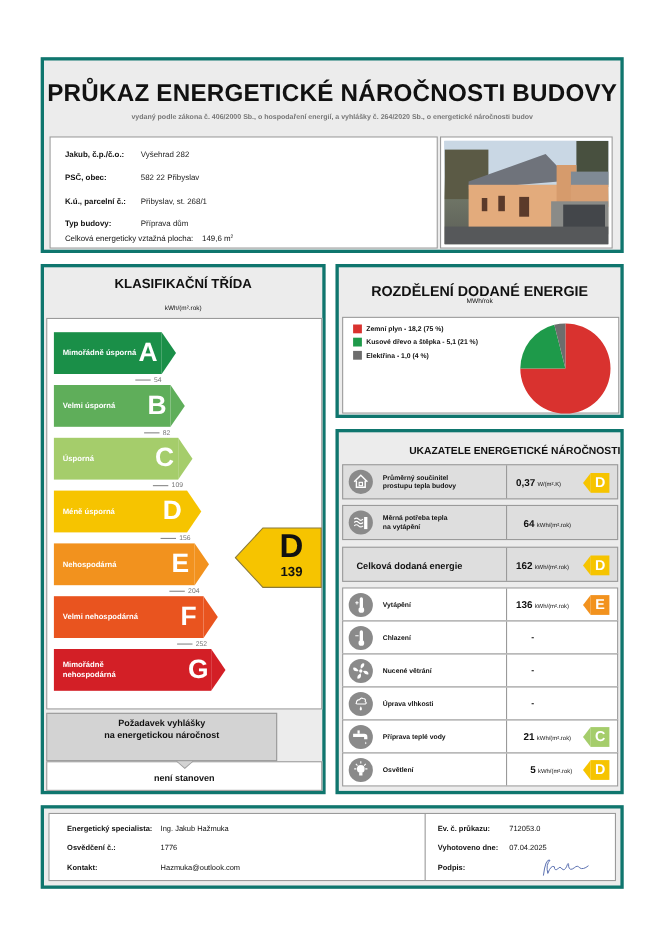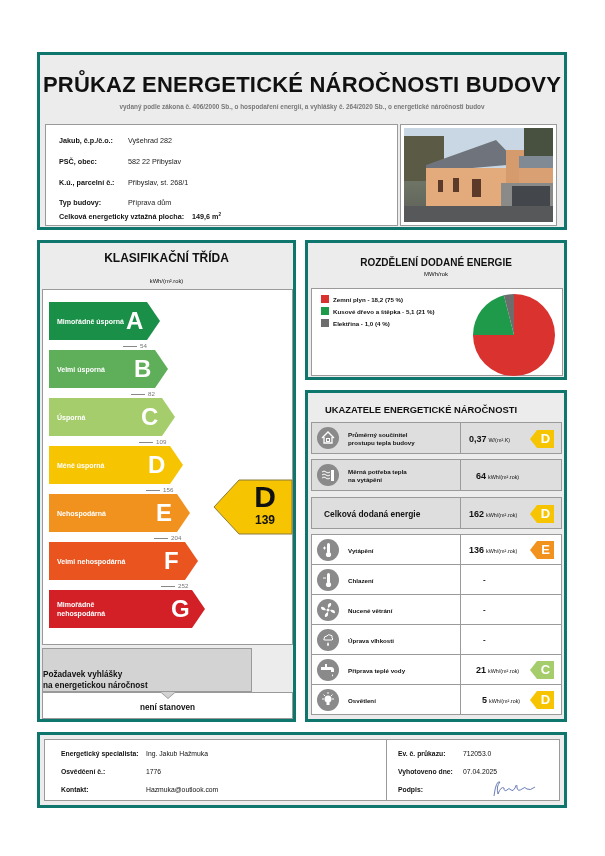--- a/index.html
+++ b/index.html
@@ -30,38 +30,38 @@
   .band .body { position: absolute; left: 0; top: 0; height: 38px; }
   .band .tip { position: absolute; top: 0; width: 0; height: 0; border-top: 19px solid transparent; border-bottom: 19px solid transparent; border-left: 13px solid; }
   .band .name { position: absolute; left: 8px; top: 0; height: 38px; display: flex; align-items: center; font-size: 7px; line-height: 9px; width: 70px; }
   .band .letter { position: absolute; top: 2px; font-size: 24px; line-height: 34px; }
   .threshold { position: absolute; font-size: 6.2px; color: #777; }
   .threshold .arr { display: inline-block; width: 14px; border-top: 1px solid #888; vertical-align: middle; margin-right: 3px; position: relative; }
   #current-class { position: absolute; left: 170px; top: 189px; width: 80px; height: 56px; }
   #current-class svg { position: absolute; left: 0; top: 0; }
   #current-class .cl { position: absolute; left: 28px; top: 1px; width: 48px; text-align: center; font-size: 30px; font-weight: bold; line-height: 34px; }
   #current-class .cv { position: absolute; left: 28px; top: 34px; width: 48px; text-align: center; font-size: 12px; font-weight: bold; }
-  #req-head { position: absolute; left: 2px; top: 405px; width: 210px; height: 44px; background: #d3d3d3; border: 1px solid #9a9a9a; font-size: 8.2px; font-weight: bold; padding-top: 20px; line-height: 11px; }
+  #req-head { position: absolute; left: 2px; top: 405px; width: 210px; height: 44px; background: #d3d3d3; border: 1px solid #9a9a9a; text-align: center; font-size: 8.2px; font-weight: bold; padding-top: 3px; line-height: 11px; }
   #req-box { left: 2px; top: 449px; width: 251px; height: 27px; }
   #req-box .notch { position: absolute; left: 117px; top: -1px; width: 0; height: 0; border-left: 8px solid transparent; border-right: 8px solid transparent; border-top: 7px solid #9a9a9a; }
   #req-box .notch2 { position: absolute; left: 118px; top: -1px; width: 0; height: 0; border-left: 7px solid transparent; border-right: 7px solid transparent; border-top: 6px solid #d3d3d3; }
   #req-box .val { position: absolute; top: 10px; width: 100%; text-align: center; font-size: 8.2px; font-weight: bold; }
 
   
   #dist-panel { left: 305px; top: 240px; width: 262px; height: 140px; }
-  #dist-panel .t { position: absolute; top: 14px; width: 100%; text-align: center; font-size: 10px; font-weight: bold; }
+  #dist-panel .t { position: absolute; top: 14px; width: 100%; text-align: center; font-size: 13px; font-weight: bold; }
   #dist-panel .u { position: absolute; top: 28px; width: 100%; text-align: center; font-size: 6px; }
   #dist-box { left: 3px; top: 45px; width: 252px; height: 88px; }
   .legend-item { position: absolute; left: 9px; font-size: 6.2px; font-weight: bold; display: flex; align-items: center; }
   .legend-item .sw { width: 8px; height: 8px; margin-right: 4px; }
   #pie { position: absolute; left: 160px; top: 4px; }
 
   
   #ind-panel { left: 305px; top: 390px; width: 262px; height: 332px; }
-  #ind-panel .t { position: absolute; top: 11px; width: 100%; text-align: left; font-size: 9.4px; font-weight: bold; padding-left: 17px; }
+  #ind-panel .t { position: absolute; top: 11px; width: 100%; text-align: right; font-size: 9.4px; font-weight: bold; padding-left: 17px; }
   .ind-row { position: absolute; left: 3px; width: 251px; border: 1px solid #9a9a9a; background: #fff; }
   .ind-row.shaded { background: #dedede; }
   .ind-row .divider { position: absolute; left: 148px; top: 0; bottom: 0; border-left: 1px solid #9a9a9a; }
   .ind-row .ic { position: absolute; left: 5px; width: 22px; height: 22px; border-radius: 50%; background: #8a8a8a; }
   .ind-row .ic svg { position: absolute; left: 0; top: 0; }
   .ind-row .lbl { position: absolute; left: 36px; font-size: 6.2px; font-weight: bold; line-height: 8px; }
   .ind-row .lbl.big { left: 12px; font-size: 8.4px; text-align: center; }
   .ind-row .val { position: absolute; font-size: 9px; font-weight: bold; }
   .ind-row .val small { font-size: 5.4px; font-weight: normal; margin-left: 2px; }
   .ind-row .dash { position: absolute; left: 171px; font-size: 8px; font-weight: bold; }
@@ -94,21 +94,21 @@
       <span class="val">582 22 Přibyslav</span>
     </div>
     <div class="info-row" style="top:53px">
       <span class="lbl">K.ú., parcelní č.:</span>
       <span class="val">Přibyslav, st. 268/1</span>
     </div>
     <div class="info-row" style="top:73px">
       <span class="lbl">Typ budovy:</span>
       <span class="val">Příprava dům</span>
     </div>
-    <div class="info-row" style="top:87px;font-weight:bold">
+    <div class="info-row" style="top:87px;font-weight:normal">
       <span style="margin-right:8px">Celková energeticky vztažná plocha:</span>
       <span><span>149,6 m</span><sup style="font-size:4.5px">2</sup></span>
     </div>
   </div>
 
   <div id="photo-box" class="inner">
     <div id="photo">
       <svg width="151" height="96" viewBox="0 0 151 96">
         <rect x="0" y="0" width="151" height="40" fill="#c9d7e4"></rect>
         <rect x="0" y="8" width="40" height="45" fill="#5b5a45"></rect>

